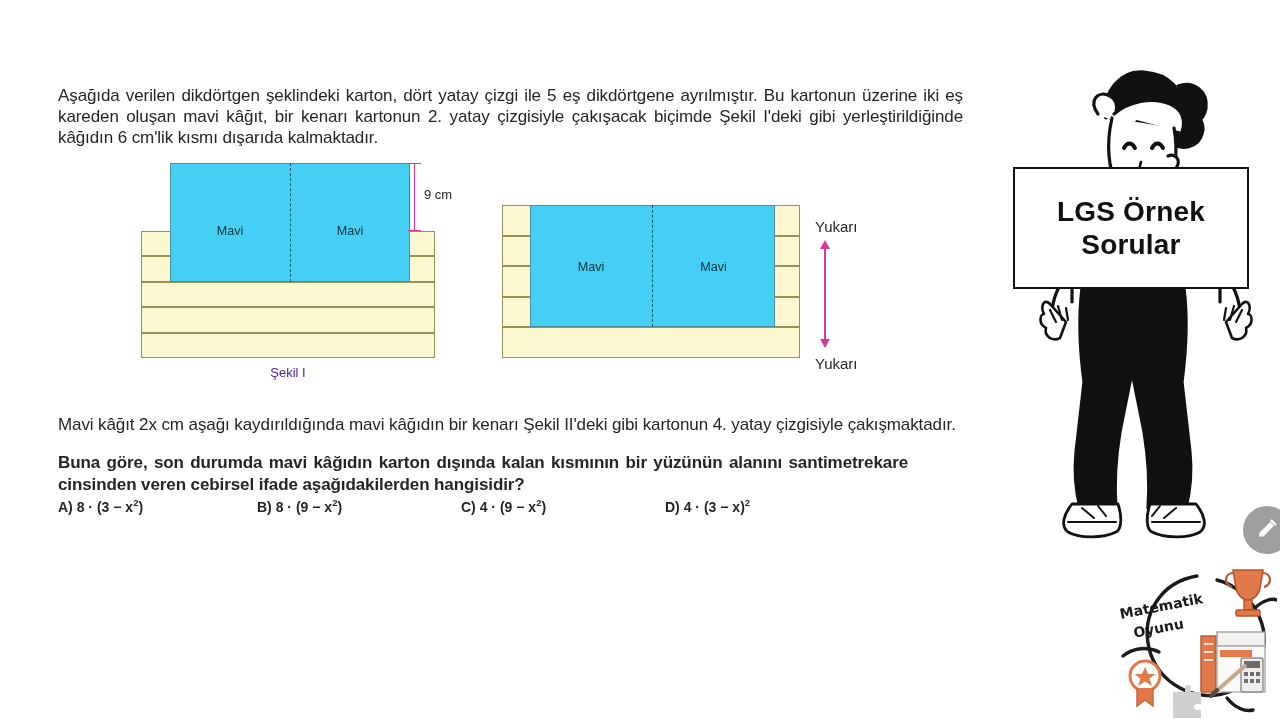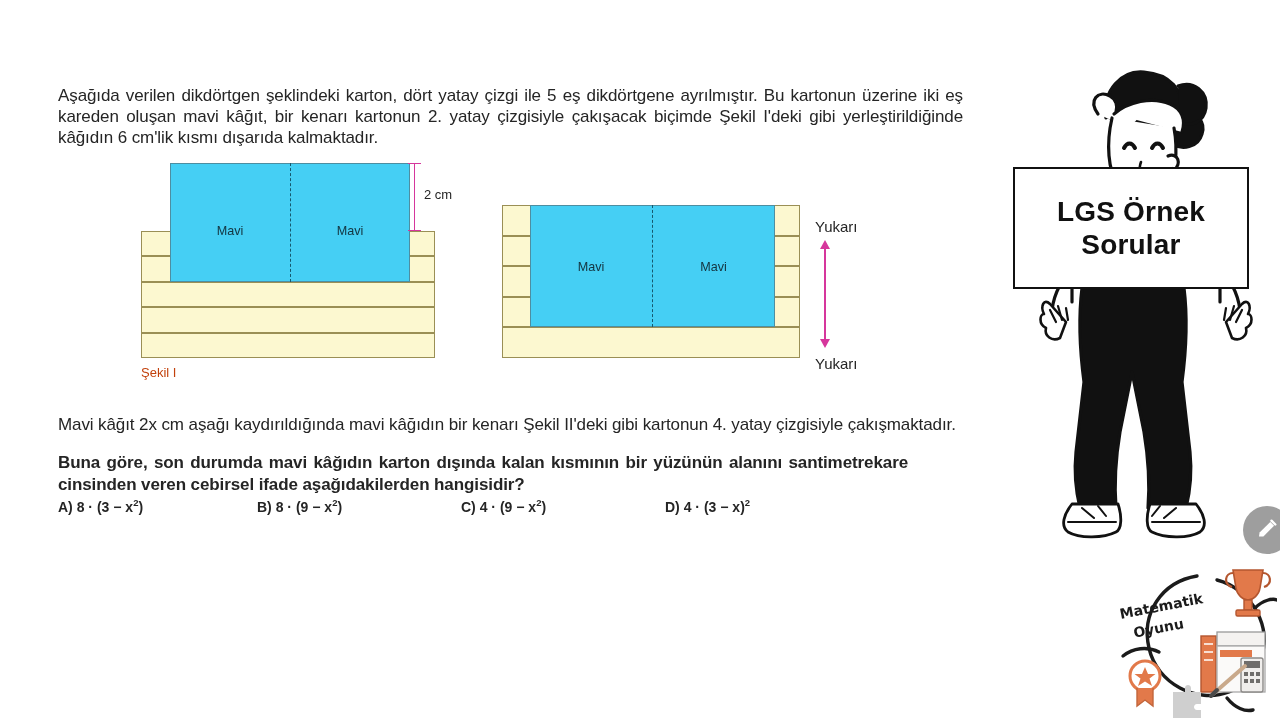--- a/index.html
+++ b/index.html
@@ -39,21 +39,22 @@
     font-weight: bold;
     line-height: 22px;
   }
 
   
   #figures { position: absolute; left: 0; top: 150px; width: 990px; height: 245px; }
 
   .figure-caption {
     position: absolute;
     font-size: 13px;
-    color: #c2410c;
+    color: #4c1d95;
+    text-align: center;
     white-space: nowrap;
   }
 
   .card-strip {
     position: absolute;
     background: #fcf8d0;
     border: 1px solid #9a8f55;
     box-sizing: border-box;
   }
   .blue-paper {
@@ -204,21 +205,21 @@
 
       <div class="blue-paper" style="left:170px; top:13px; width:240px; height:119px;"></div>
       <div class="blue-divider" style="left:290px; top:13px; height:119px;"></div>
 
       <span class="mavi-label" style="left:170px; top:74px; width:120px;">Mavi</span>
       <span class="mavi-label" style="left:290px; top:74px; width:120px;">Mavi</span>
 
       <div class="dim-line" style="left:414px; top:13px; height:68px;"></div>
       <div class="dim-cap" style="left:408px; top:13px; width:13px;"></div>
       <div class="dim-cap" style="left:408px; top:80px; width:13px;"></div>
-      <span class="dim-text" style="left:424px; top:37px;">2 cm</span>
+      <span class="dim-text" style="left:424px; top:37px;">9 cm</span>
 
       <span class="figure-caption" style="left:141px; top:215px; width:294px;">Şekil I</span>
     </div>
 
     <div id="figure-two" style="position:absolute; left:470px; top:0; width:520px; height:245px;">
 
       <div class="card-strip" style="left:32px; top:55px; width:298px; height:30.6px;"></div>
       <div class="card-strip" style="left:32px; top:85.6px; width:298px; height:30.6px;"></div>
       <div class="card-strip" style="left:32px; top:116.2px; width:298px; height:30.6px;"></div>
       <div class="card-strip" style="left:32px; top:146.8px; width:298px; height:30.6px;"></div>

